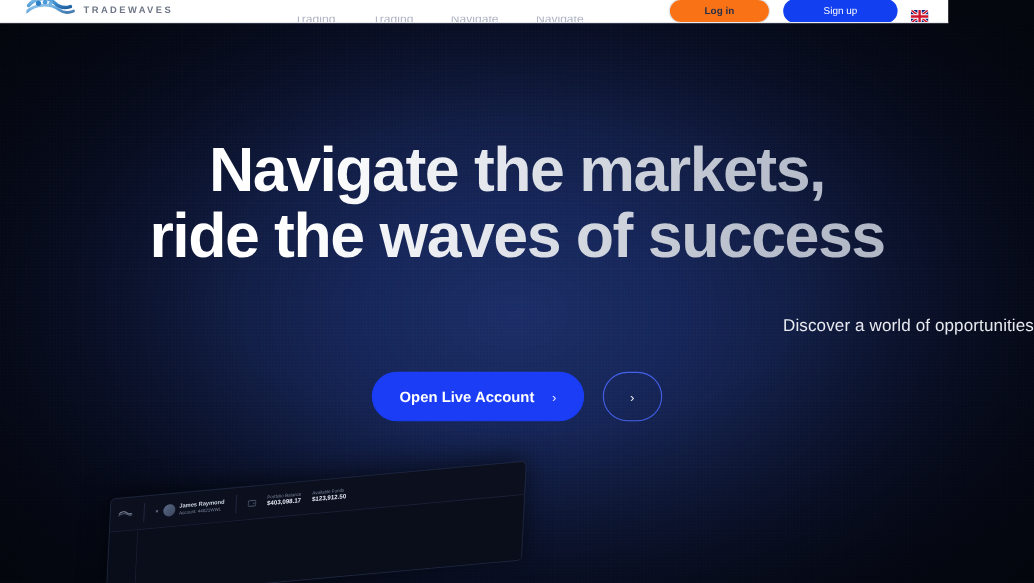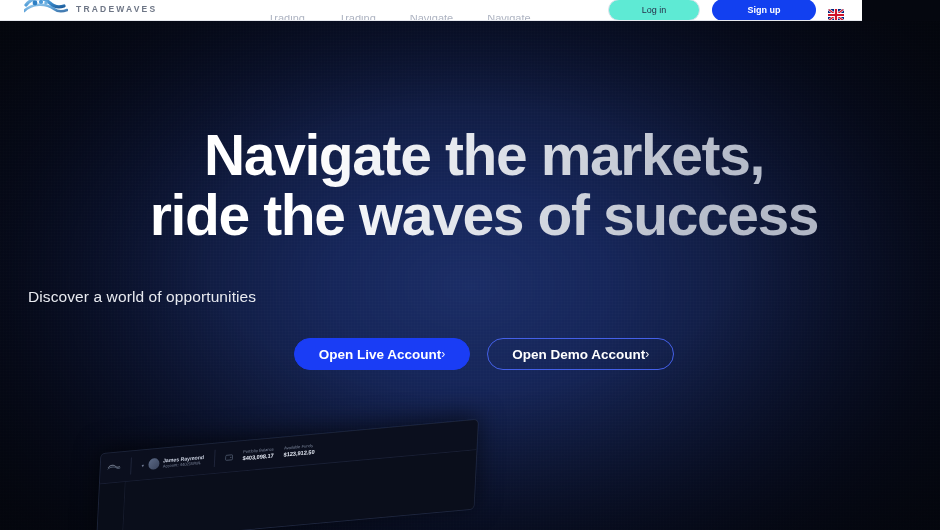--- a/index.html
+++ b/index.html
@@ -26,27 +26,27 @@
   .nav{
     position:absolute; left:268px; bottom:-1px; display:flex; gap:34px; align-items:flex-end;
   }
   .nav-item{
     font-size:11px; color:#aeb4c2; white-space:nowrap; line-height:7px;
     overflow:hidden; height:6px;margin-top:32px;
   }
   .hdr-actions{ position:absolute; right:18px; bottom:-1px; display:flex; align-items:flex-end; gap:12px; }
   .btn-login{
     width:92px; height:22px; border:1px solid #dfe3ec; border-radius:18px;
-    background:#5eead4; color:#27304a; font-size:9px; font-weight:400;
+    background:#f97316; color:#27304a; font-size:9px; font-weight:700;
     display:flex; align-items:center; justify-content:center;
     overflow:hidden; line-height:30px;
   }
   .btn-signup{
     width:104px; height:22px; border-radius:18px;
-    background:#1240f0; color:#fff; font-size:9px; font-weight:700;
+    background:#1240f0; color:#fff; font-size:9px; font-weight:400;
     display:flex; align-items:center; justify-content:center;
     overflow:hidden; line-height:30px; border:none;
   }
   .lang{ width:16px; height:12px; overflow:hidden; border-radius:2px; display:block; }
 
   
   .hero{
     position:absolute; top:21px; left:0; width:940px; height:509px;
     background:#060810;
     overflow:hidden;
@@ -64,44 +64,44 @@
     background-image:
       repeating-linear-gradient(0deg, rgba(255,255,255,.012) 0 1px, transparent 1px 3px),
       repeating-linear-gradient(90deg, rgba(255,255,255,.010) 0 1px, transparent 1px 3px);
     opacity:.9;
   }
   .hero-vignette{
     position:absolute; inset:0;
     background:radial-gradient(ellipse 70% 70% at 50% 45%, rgba(0,0,0,0) 40%, rgba(3,5,11,.72) 100%);
   }
 
-  .hero-inner{ position:absolute; inset:0;margin-left:28px; }
+  .hero-inner{ position:absolute; inset:0; }
 
   h1.headline{
     position:absolute; left:0; right:0; top:104px;
     text-align:center;
     font-size:57px; line-height:60px; font-weight:700;
     letter-spacing:-1.4px;
     background:linear-gradient(100deg,#ffffff 0%,#ffffff 30%,#e3e6ec 48%,#b9bfcc 72%,#a8aebd 100%);
     -webkit-background-clip:text; background-clip:text;
     -webkit-text-fill-color:transparent; color:transparent;
     white-space:pre-line;
   }
   .subhead{
     position:absolute; left:0; right:0; top:267px;
-    text-align:left; font-size:15.5px; color:#e8eaf0; font-weight:400;
+    text-align:right; font-size:15.5px; color:#e8eaf0; font-weight:400;
     letter-spacing:.1px;
   }
   .cta-row{
     position:absolute; left:0; right:0; top:317px;
     display:flex; justify-content:center; gap:17px;
   }
   .cta{
-    height:32px; border-radius:24px;
-    display:flex; align-items:center; 
+    height:45px; border-radius:24px;
+    display:flex; align-items:center; gap:16px;
     padding:0 24px;
     font-size:13.5px; font-weight:600; white-space:nowrap;
     cursor:pointer;
   }
   .cta-primary{ background:#1a3df5; color:#ffffff; border:1px solid #1a3df5; }
   .cta-secondary{ background:transparent; color:#ffffff; border:1px solid #4460e8; }
   .chev{ font-size:12px; opacity:.92; font-weight:400; }
 
   
   .dash-wrap{
@@ -197,21 +197,20 @@
     <h1 class="headline">Navigate the markets,
 ride the waves of success</h1>
     <p class="subhead">Discover a world of opportunities</p>
 
     <div class="cta-row">
       <button class="cta cta-primary">
         <span>Open Live Account</span>
         <span class="chev">›</span>
       </button>
       <button class="cta cta-secondary">
-        <span>Open Demo Account</span>
         <span class="chev">›</span>
       </button>
     </div>
   </div>
 
   <div class="dash-wrap">
     <div class="dash-frame">
       <div class="dash-topbar">
 
         <svg class="dash-logo" viewBox="0 0 44 22">

